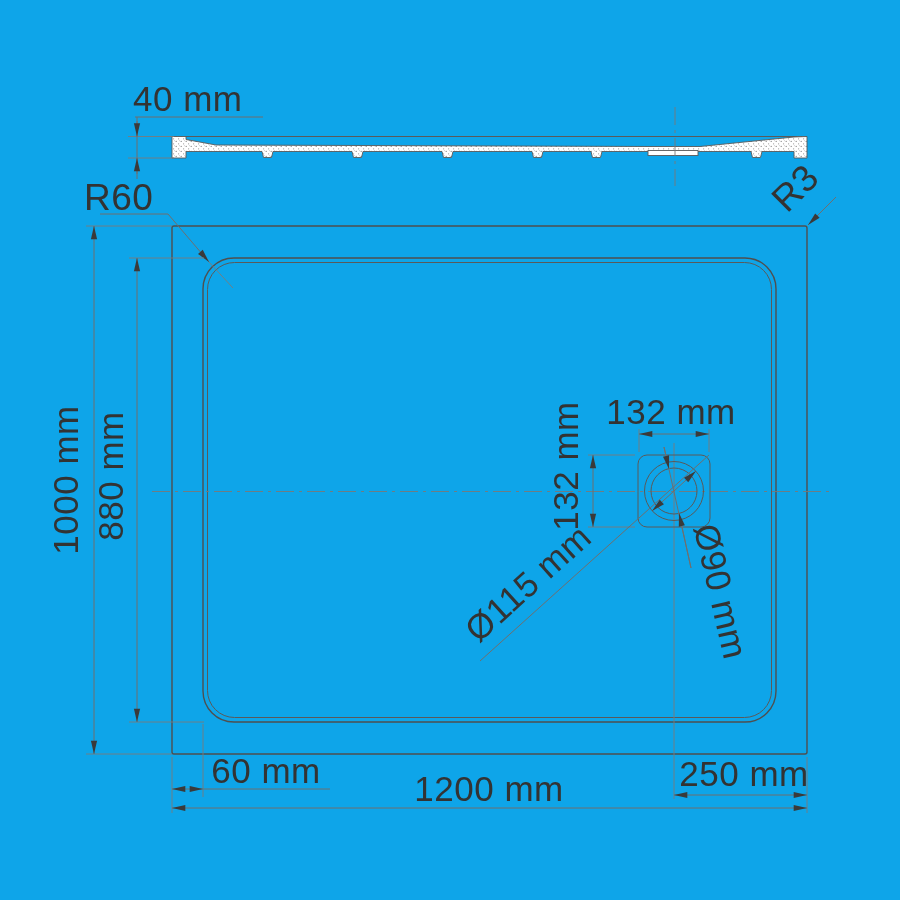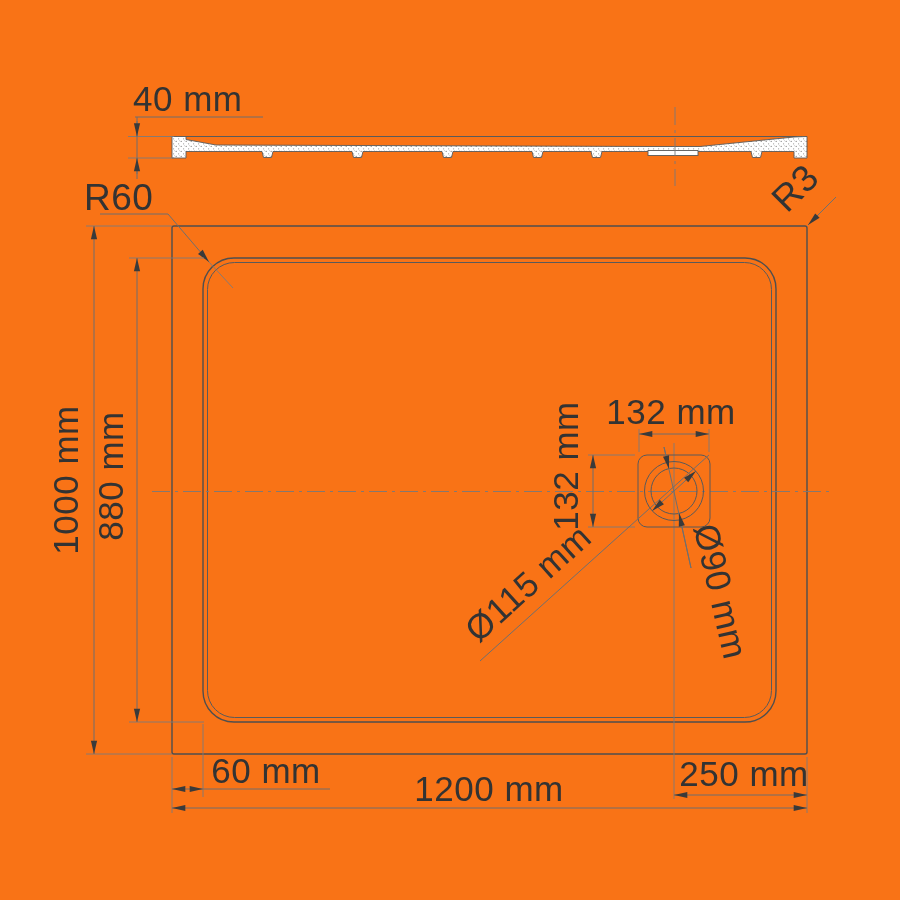--- a/index.html
+++ b/index.html
@@ -1,16 +1,16 @@
 <!DOCTYPE html>
 <html><head>
 <meta charset="utf-8">
 <style>
   html,body{margin:0;padding:0;background:#ffffff;}
-  .stage{position:relative;width:900px;height:900px;background:#f97316;overflow:hidden;
+  .stage{position:relative;width:900px;height:900px;background:#0ea5e9;overflow:hidden;
          font-family:"Liberation Sans", sans-serif;}
   svg{position:absolute;left:0;top:0;}
   text{fill:#333333;font-family:"Liberation Sans", sans-serif;font-size:35px;letter-spacing:0.5px;}
   .rlabel{font-size:37px;}
   .objline{stroke:#4f4f4f;stroke-width:1.4;fill:none;}
   .thinobj{stroke:#5a5a5a;stroke-width:1;fill:none;}
   .dim{stroke:#6f6f6f;stroke-width:1;fill:none;}
   .ext{stroke:#7a7a7a;stroke-width:0.9;fill:none;}
   .cline{stroke:#787878;stroke-width:0.9;fill:none;stroke-dasharray:18 5 3 5;}
 </style>

